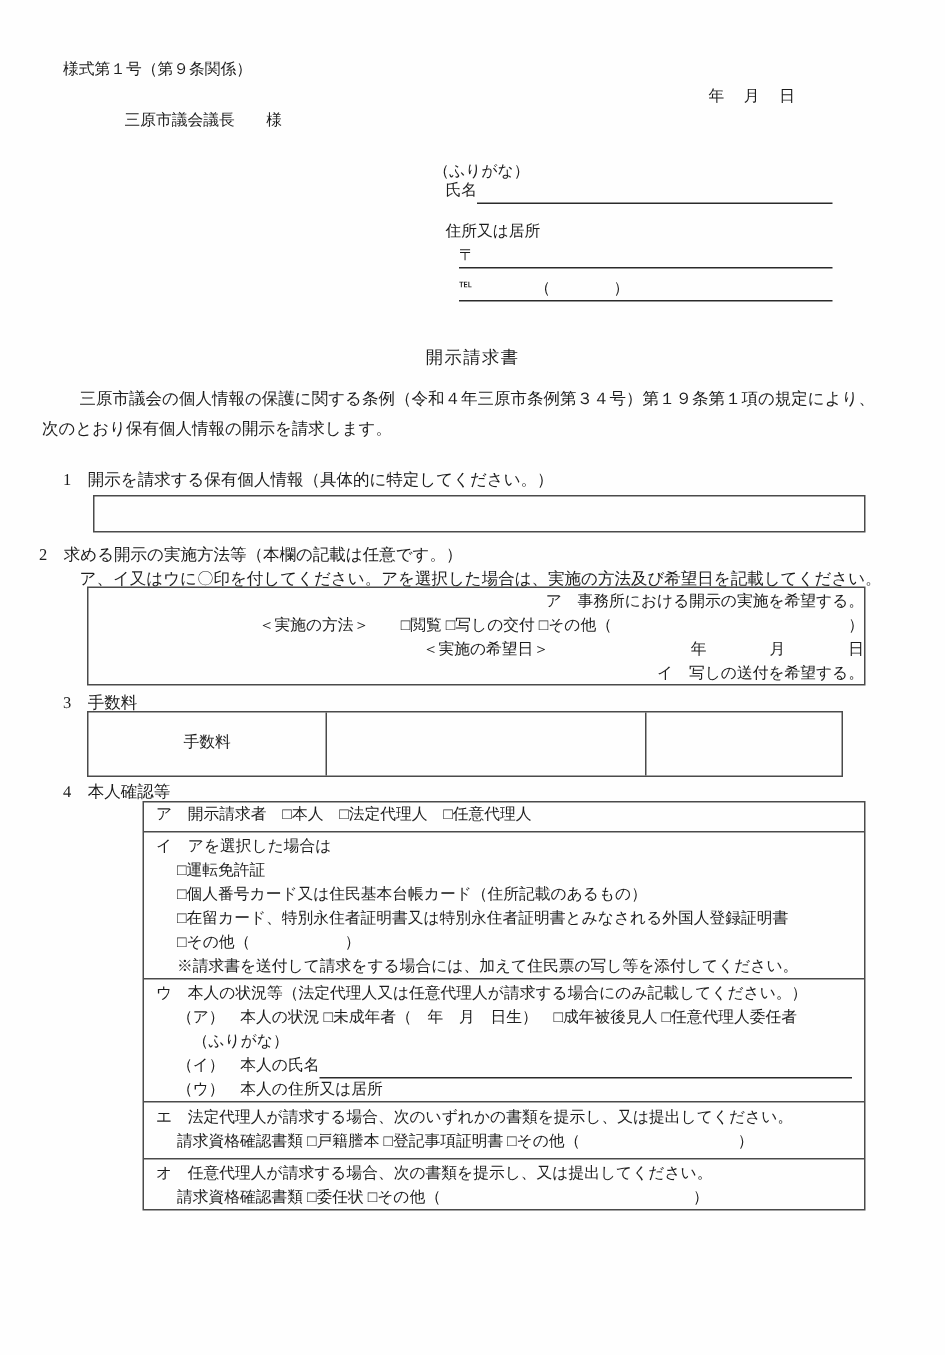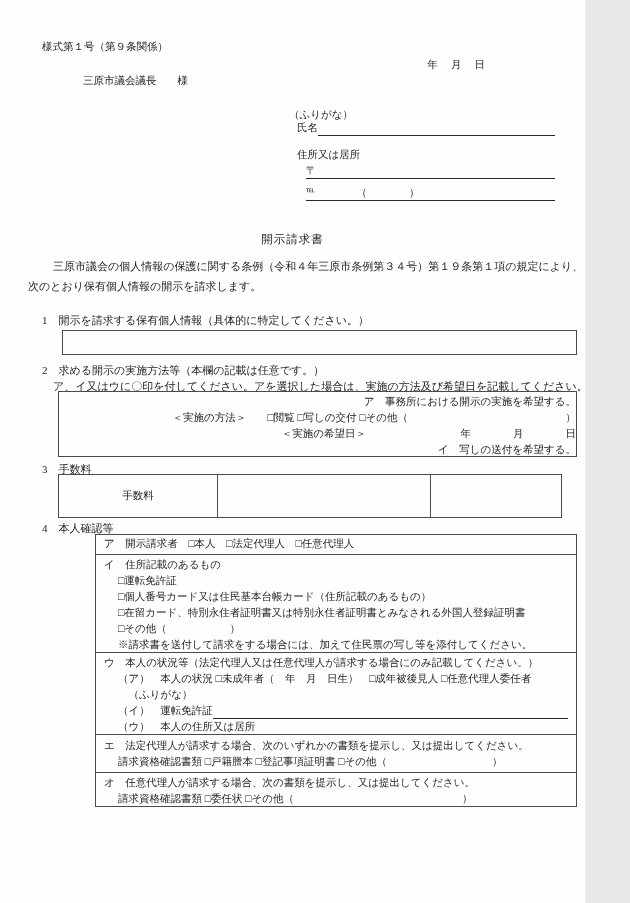--- a/index.html
+++ b/index.html
@@ -1,18 +1,18 @@
 <!DOCTYPE html>
 <html><head>
 <meta charset="utf-8">
 <style>
   html,body { margin:0; padding:0; background:#e8e8e8; }
   .page {
     position:relative;
-    width:585px; height:903px;
+    width:630px; height:903px;
     background:#fefefe;
     font-family:"Liberation Serif","DejaVu Serif",serif;
     color:#1c1c1c;
     font-size:10.5px;
     overflow:hidden;
   }
   .abs { position:absolute; }
   .t { white-space:pre; line-height:16px; }
   .lg { font-size:11px; }
   .title { font-size:11.5px; letter-spacing:1px; }
@@ -57,21 +57,21 @@
   <div class="abs ufield t" style="left:306px; top:185px; width:249px;">℡　　　　（　　　　）</div>
 
   <div class="abs t title" style="left:0; top:231px; width:100%; text-align:center;">開示請求書</div>
 
   <div class="abs t lg" style="left:42px; top:258px;">　三原市議会の個人情報の保護に関する条例（令和４年三原市条例第３４号）第１９条第１項の規定により、</div>
   <div class="abs t lg" style="left:28px; top:278px;">次のとおり保有個人情報の開示を請求します。</div>
 
   <div class="abs t lg" style="left:42px; top:312px;">1　開示を請求する保有個人情報（具体的に特定してください。）</div>
   <div class="abs box" style="left:62px; top:330px; width:515px; height:25px;"></div>
 
-  <div class="abs t lg" style="left:42px; top:362px;">2　求める開示の実施方法等（本欄の記載は任意です。）</div>
+  <div class="abs t lg" style="left:26px; top:362px;">2　求める開示の実施方法等（本欄の記載は任意です。）</div>
   <div class="abs t lg" style="left:53px; top:378px;">ア、イ又はウに〇印を付してください。アを選択した場合は、実施の方法及び希望日を記載してください。</div>
   <div class="abs box" style="left:58px; top:391px; width:519px; height:66px; padding-top:2px;text-align:right;">
     <div class="boxline">ア　事務所における開示の実施を希望する。</div>
     <div class="boxline">　＜実施の方法＞　　□閲覧 □写しの交付 □その他（　　　　　　　　　　　　　　　）</div>
     <div class="boxline">　＜実施の希望日＞　　　　　　　　　年　　　　月　　　　日</div>
     <div class="boxline">イ　写しの送付を希望する。</div>
   </div>
 
   <div class="abs t lg" style="left:42px; top:461px;">3　手数料</div>
   <div class="abs fee-table" style="left:58px; top:474px; width:504px; height:44px;">
@@ -80,34 +80,34 @@
   </div>
 
   <div class="abs t lg" style="left:42px; top:520px;">4　本人確認等</div>
   <div class="abs s4box" style="left:95px; top:534px; width:482px;">
 
     <div class="s4row rowa">
       <div class="line">ア　開示請求者　□本人　□法定代理人　□任意代理人</div>
     </div>
 
     <div class="s4row rowi">
-      <div class="line">イ　住所記載のあるもの</div>
+      <div class="line">イ　アを選択した場合は</div>
       <div class="line sub">□運転免許証</div>
       <div class="line sub">□個人番号カード又は住民基本台帳カード（住所記載のあるもの）</div>
       <div class="line sub">□在留カード、特別永住者証明書又は特別永住者証明書とみなされる外国人登録証明書</div>
       <div class="line sub">□その他（　　　　　　）</div>
       <div class="line sub">※請求書を送付して請求をする場合には、加えて住民票の写し等を添付してください。</div>
     </div>
 
     <div class="s4row rowu">
       <div class="line">ウ　本人の状況等（法定代理人又は任意代理人が請求する場合にのみ記載してください。）</div>
       <div class="line sub">（ア）　本人の状況 □未成年者（　年　月　日生）　□成年被後見人 □任意代理人委任者</div>
       <div class="line sub">　（ふりがな）</div>
       <div class="ufrow">
-        <span class="t">（イ）　運転免許証</span>
+        <span class="t">（イ）　本人の氏名</span>
         <span class="fill"></span>
       </div>
       <div class="ufrow">
         <span class="t">（ウ）　本人の住所又は居所</span>
         <span class="fill"></span>
       </div>
     </div>
 
     <div class="s4row rowe">
       <div class="line">エ　法定代理人が請求する場合、次のいずれかの書類を提示し、又は提出してください。</div>

